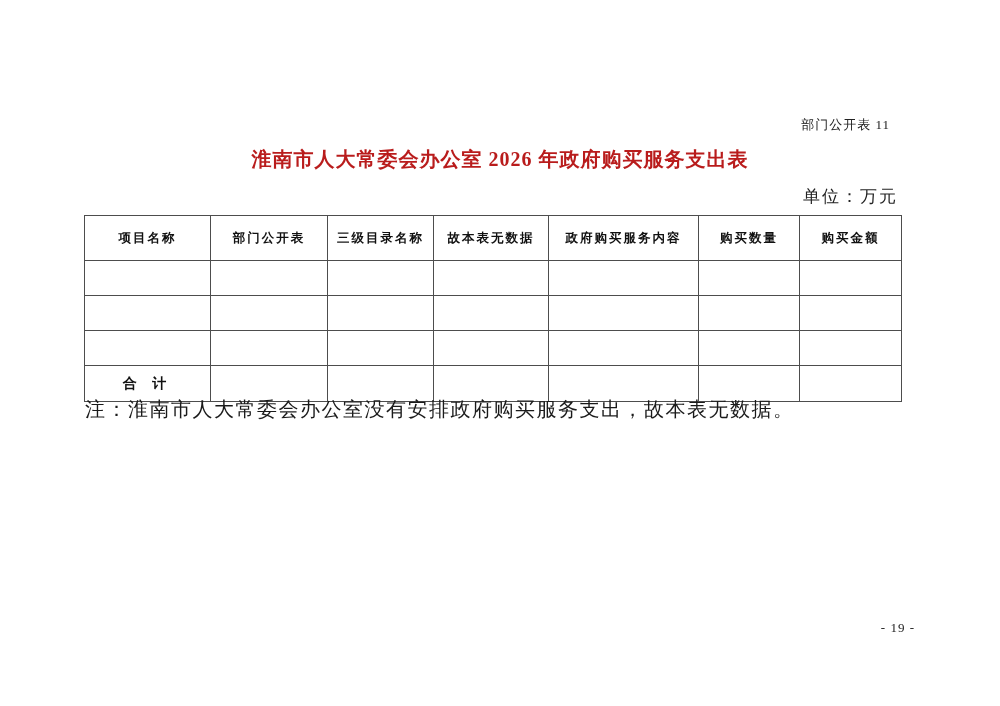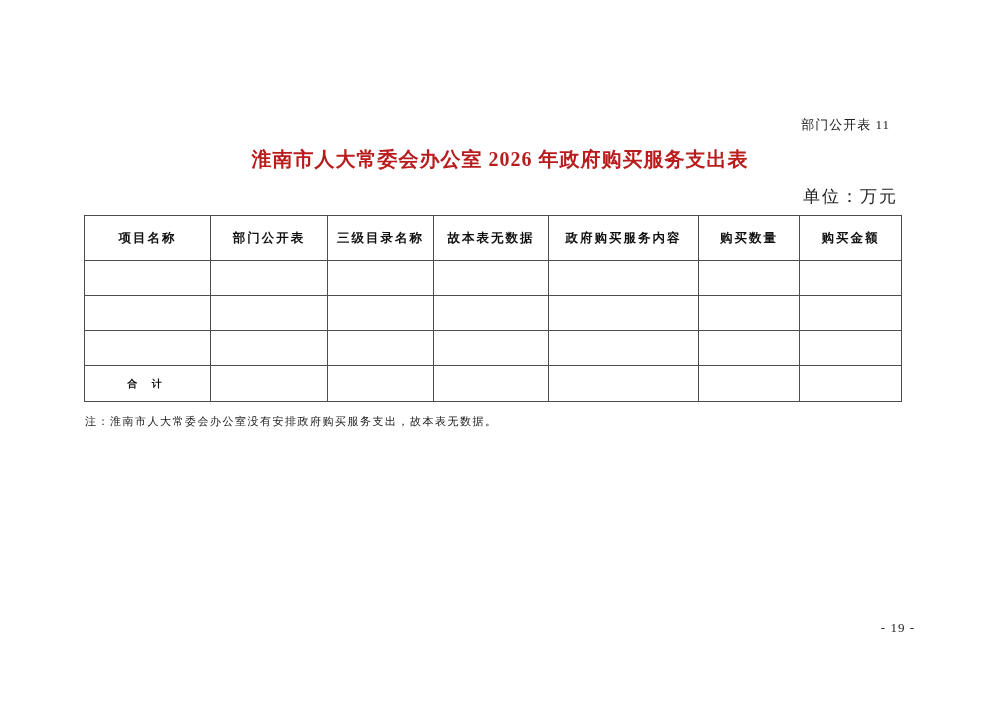--- a/index.html
+++ b/index.html
@@ -61,29 +61,29 @@
   table.budget-table thead th {
     height: 45px;
     font-weight: bold;
     letter-spacing: 2px;
   }
   table.budget-table tbody tr.data-row td { height: 35px; }
   table.budget-table tbody tr.total-row td { height: 36px; }
   table.budget-table .total-label {
     font-weight: bold;
     letter-spacing: 6px;
-    font-size: 10px;
+    font-size: 14px;
     font-family: Liberation Serif, serif;
   }
   .footnote {
     position: absolute;
-    top: 414px;
+    top: 396px;
     left: 85px;
     width: 830px;
-    font-size: 11px;
+    font-size: 20px;
     letter-spacing: 1.5px;
     color: #1a1a1a;
   }
   .page-number {
     position: absolute;
     top: 620px;
     right: 85px;
     font-size: 13px;
     letter-spacing: 1px;
     color: #222222;

